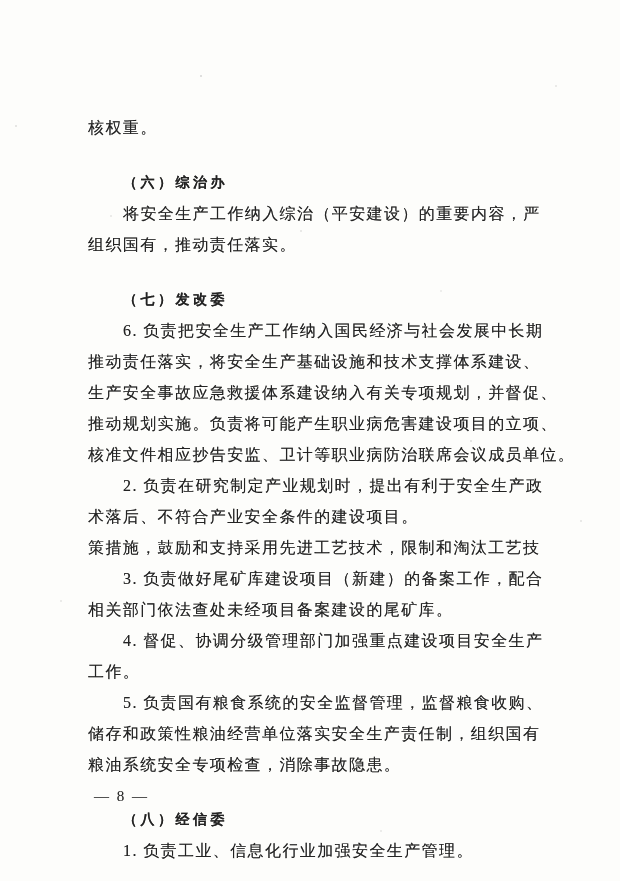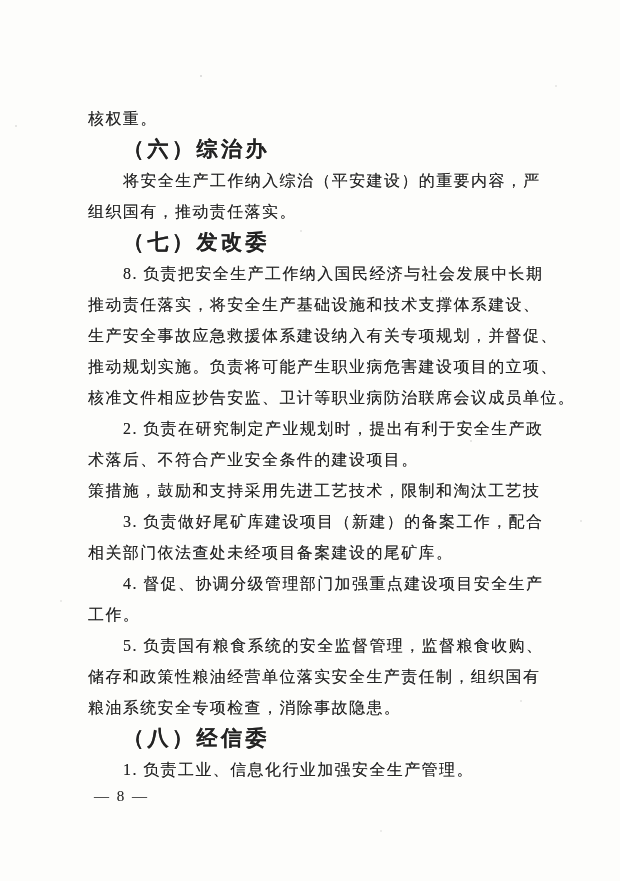--- a/index.html
+++ b/index.html
@@ -35,41 +35,42 @@
       380px 445px 0 rgba(125,125,125,0.20),
       320px 625px 0 rgba(120,120,120,0.20),
       180px 755px 0 rgba(125,125,125,0.18),
       -140px 525px 0 rgba(120,120,120,0.18),
       240px 215px 0 rgba(130,130,130,0.16);
   }
 
   .text-block {
     position: absolute;
     left: 88px;
-    top: 103px;
+    top: 112px;
     width: 505px;
   }
 
   .line {
     height: 31px;
     line-height: 31px;
     font-size: 16px;
     letter-spacing: 1.4px;
     white-space: nowrap;
     color: #232323;
     text-shadow: 0 0 0.6px rgba(40,40,40,0.55);
   }
 
   .line.ind { padding-left: 35px; }
 
   .line.heading {
-    font-size: 21px;
+    font-size: 14px;
     letter-spacing: 3.5px;
     font-weight: bold;
     text-shadow: 0 0 0.5px rgba(20,20,20,0.7);
+    margin-top: 24px;
   }
 
   .page-number {
     position: absolute;
     left: 94px;
     top: 788px;
     font-size: 15px;
     letter-spacing: 2px;
     color: #2e2e2e;
     text-shadow: 0 0 0.5px rgba(60,60,60,0.5);
@@ -81,21 +82,21 @@
 <div class="page">
 
   <div class="noise"></div>
 
   <div class="text-block">
     <div class="line">核权重。</div>
     <div class="line heading ind">（六）综治办</div>
     <div class="line ind">将安全生产工作纳入综治（平安建设）的重要内容，严</div>
     <div class="line">组织国有，推动责任落实。</div>
     <div class="line heading ind">（七）发改委</div>
-    <div class="line ind">8. 负责把安全生产工作纳入国民经济与社会发展中长期</div>
+    <div class="line ind">6. 负责把安全生产工作纳入国民经济与社会发展中长期</div>
     <div class="line">推动责任落实，将安全生产基础设施和技术支撑体系建设、</div>
     <div class="line">生产安全事故应急救援体系建设纳入有关专项规划，并督促、</div>
     <div class="line">推动规划实施。负责将可能产生职业病危害建设项目的立项、</div>
     <div class="line">核准文件相应抄告安监、卫计等职业病防治联席会议成员单位。</div>
     <div class="line ind">2. 负责在研究制定产业规划时，提出有利于安全生产政</div>
     <div class="line">术落后、不符合产业安全条件的建设项目。</div>
     <div class="line">策措施，鼓励和支持采用先进工艺技术，限制和淘汰工艺技</div>
     <div class="line ind">3. 负责做好尾矿库建设项目（新建）的备案工作，配合</div>
     <div class="line">相关部门依法查处未经项目备案建设的尾矿库。</div>
     <div class="line ind">4. 督促、协调分级管理部门加强重点建设项目安全生产</div>

